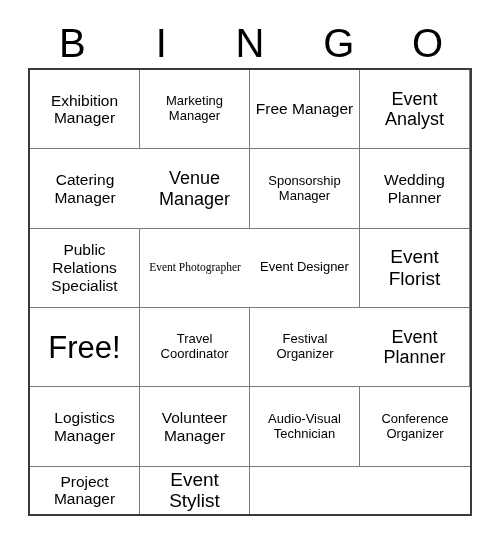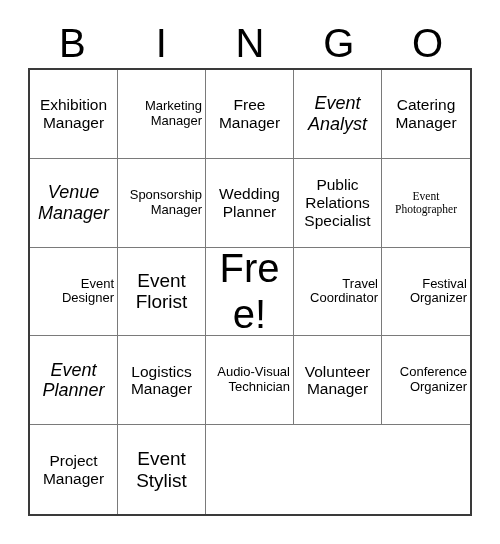--- a/index.html
+++ b/index.html
@@ -50,21 +50,21 @@
     left: 28px;
     top: 68px;
     width: 444px;
     height: 448px;
     box-sizing: border-box;
     border-top: 2px solid #3a3a3a;
     border-left: 2px solid #3a3a3a;
     border-right: 2px solid #3a3a3a;
     border-bottom: 2px solid #3a3a3a;
     display: grid;
-    grid-template-columns: repeat(5, 1fr);
+    grid-template-columns: repeat(4, 1fr);
     grid-template-rows: repeat(5, 1fr);
     background: #ffffff;
   }
 
   .cell {
     box-sizing: border-box;
     border-right: 1px solid #7a7a7a;
     border-bottom: 1px solid #7a7a7a;
     display: flex;
     align-items: center;
@@ -80,25 +80,25 @@
   .cell-text {
     display: block;
     width: 100%;
     line-height: 1.14;
     color: #000000;
     word-wrap: break-word;
   }
 
   
   .fs-xs   { font-size: 11.5px; font-family: Liberation Serif, serif; }
-  .fs-sm   { font-size: 13px; text-align: right; }
+  .fs-sm   { font-size: 13px; }
   .fs-md   { font-size: 15.5px; }
-  .fs-lg   { font-size: 18px; font-style: italic; }
+  .fs-lg   { font-size: 18px; }
   .fs-xl   { font-size: 19px; }
-  .fs-xxl  { font-size: 40px; }
+  .fs-xxl  { font-size: 31px; }
 </style>
 </head>
 <body>
 
 <div id="bingo-card">
 
   <div id="header-row">
     <div class="header-letter">B</div>
     <div class="header-letter">I</div>
     <div class="header-letter">N</div>
@@ -152,24 +152,24 @@
       <div class="cell">
         <span class="cell-text fs-sm">Festival Organizer</span>
       </div>
       <div class="cell">
         <span class="cell-text fs-lg">Event Planner</span>
       </div>
       <div class="cell">
         <span class="cell-text fs-md">Logistics Manager</span>
       </div>
       <div class="cell">
-        <span class="cell-text fs-sm">Audio-Visual Technician</span>
+        <span class="cell-text fs-md">Volunteer Manager</span>
       </div>
       <div class="cell">
-        <span class="cell-text fs-md">Volunteer Manager</span>
+        <span class="cell-text fs-sm">Audio-Visual Technician</span>
       </div>
       <div class="cell">
         <span class="cell-text fs-sm">Conference Organizer</span>
       </div>
       <div class="cell">
         <span class="cell-text fs-md">Project Manager</span>
       </div>
       <div class="cell">
         <span class="cell-text fs-xl">Event Stylist</span>
       </div>

